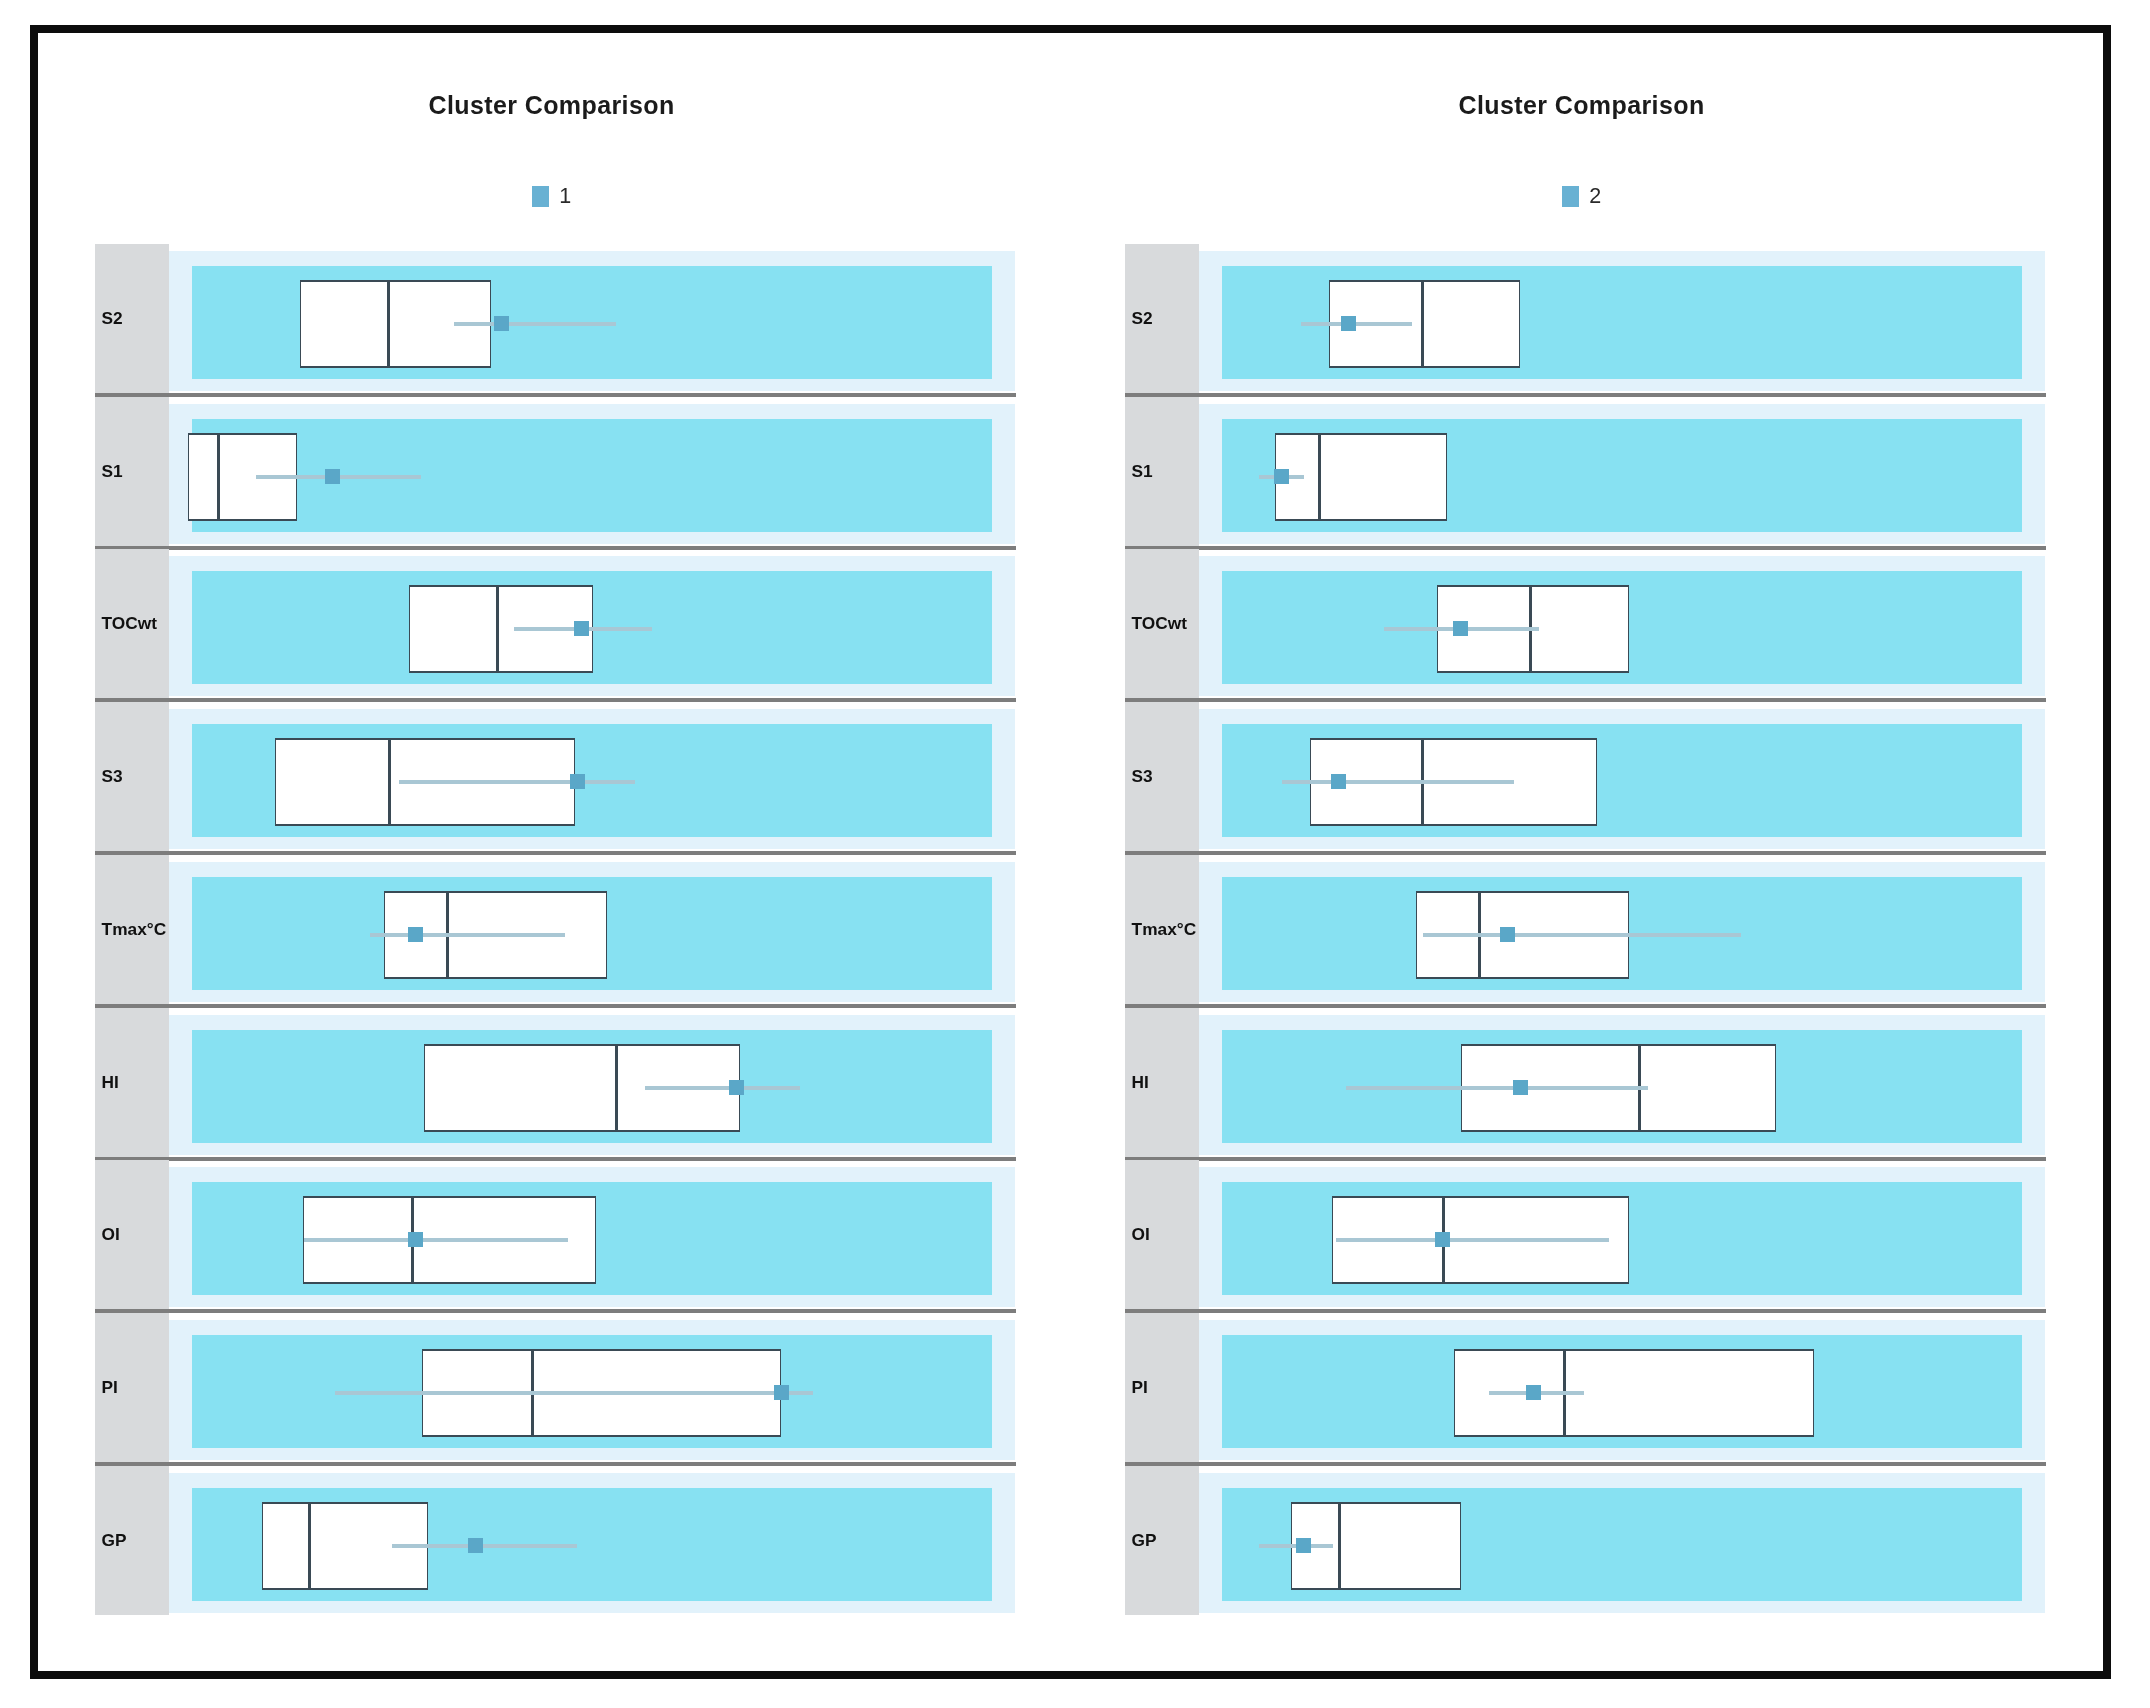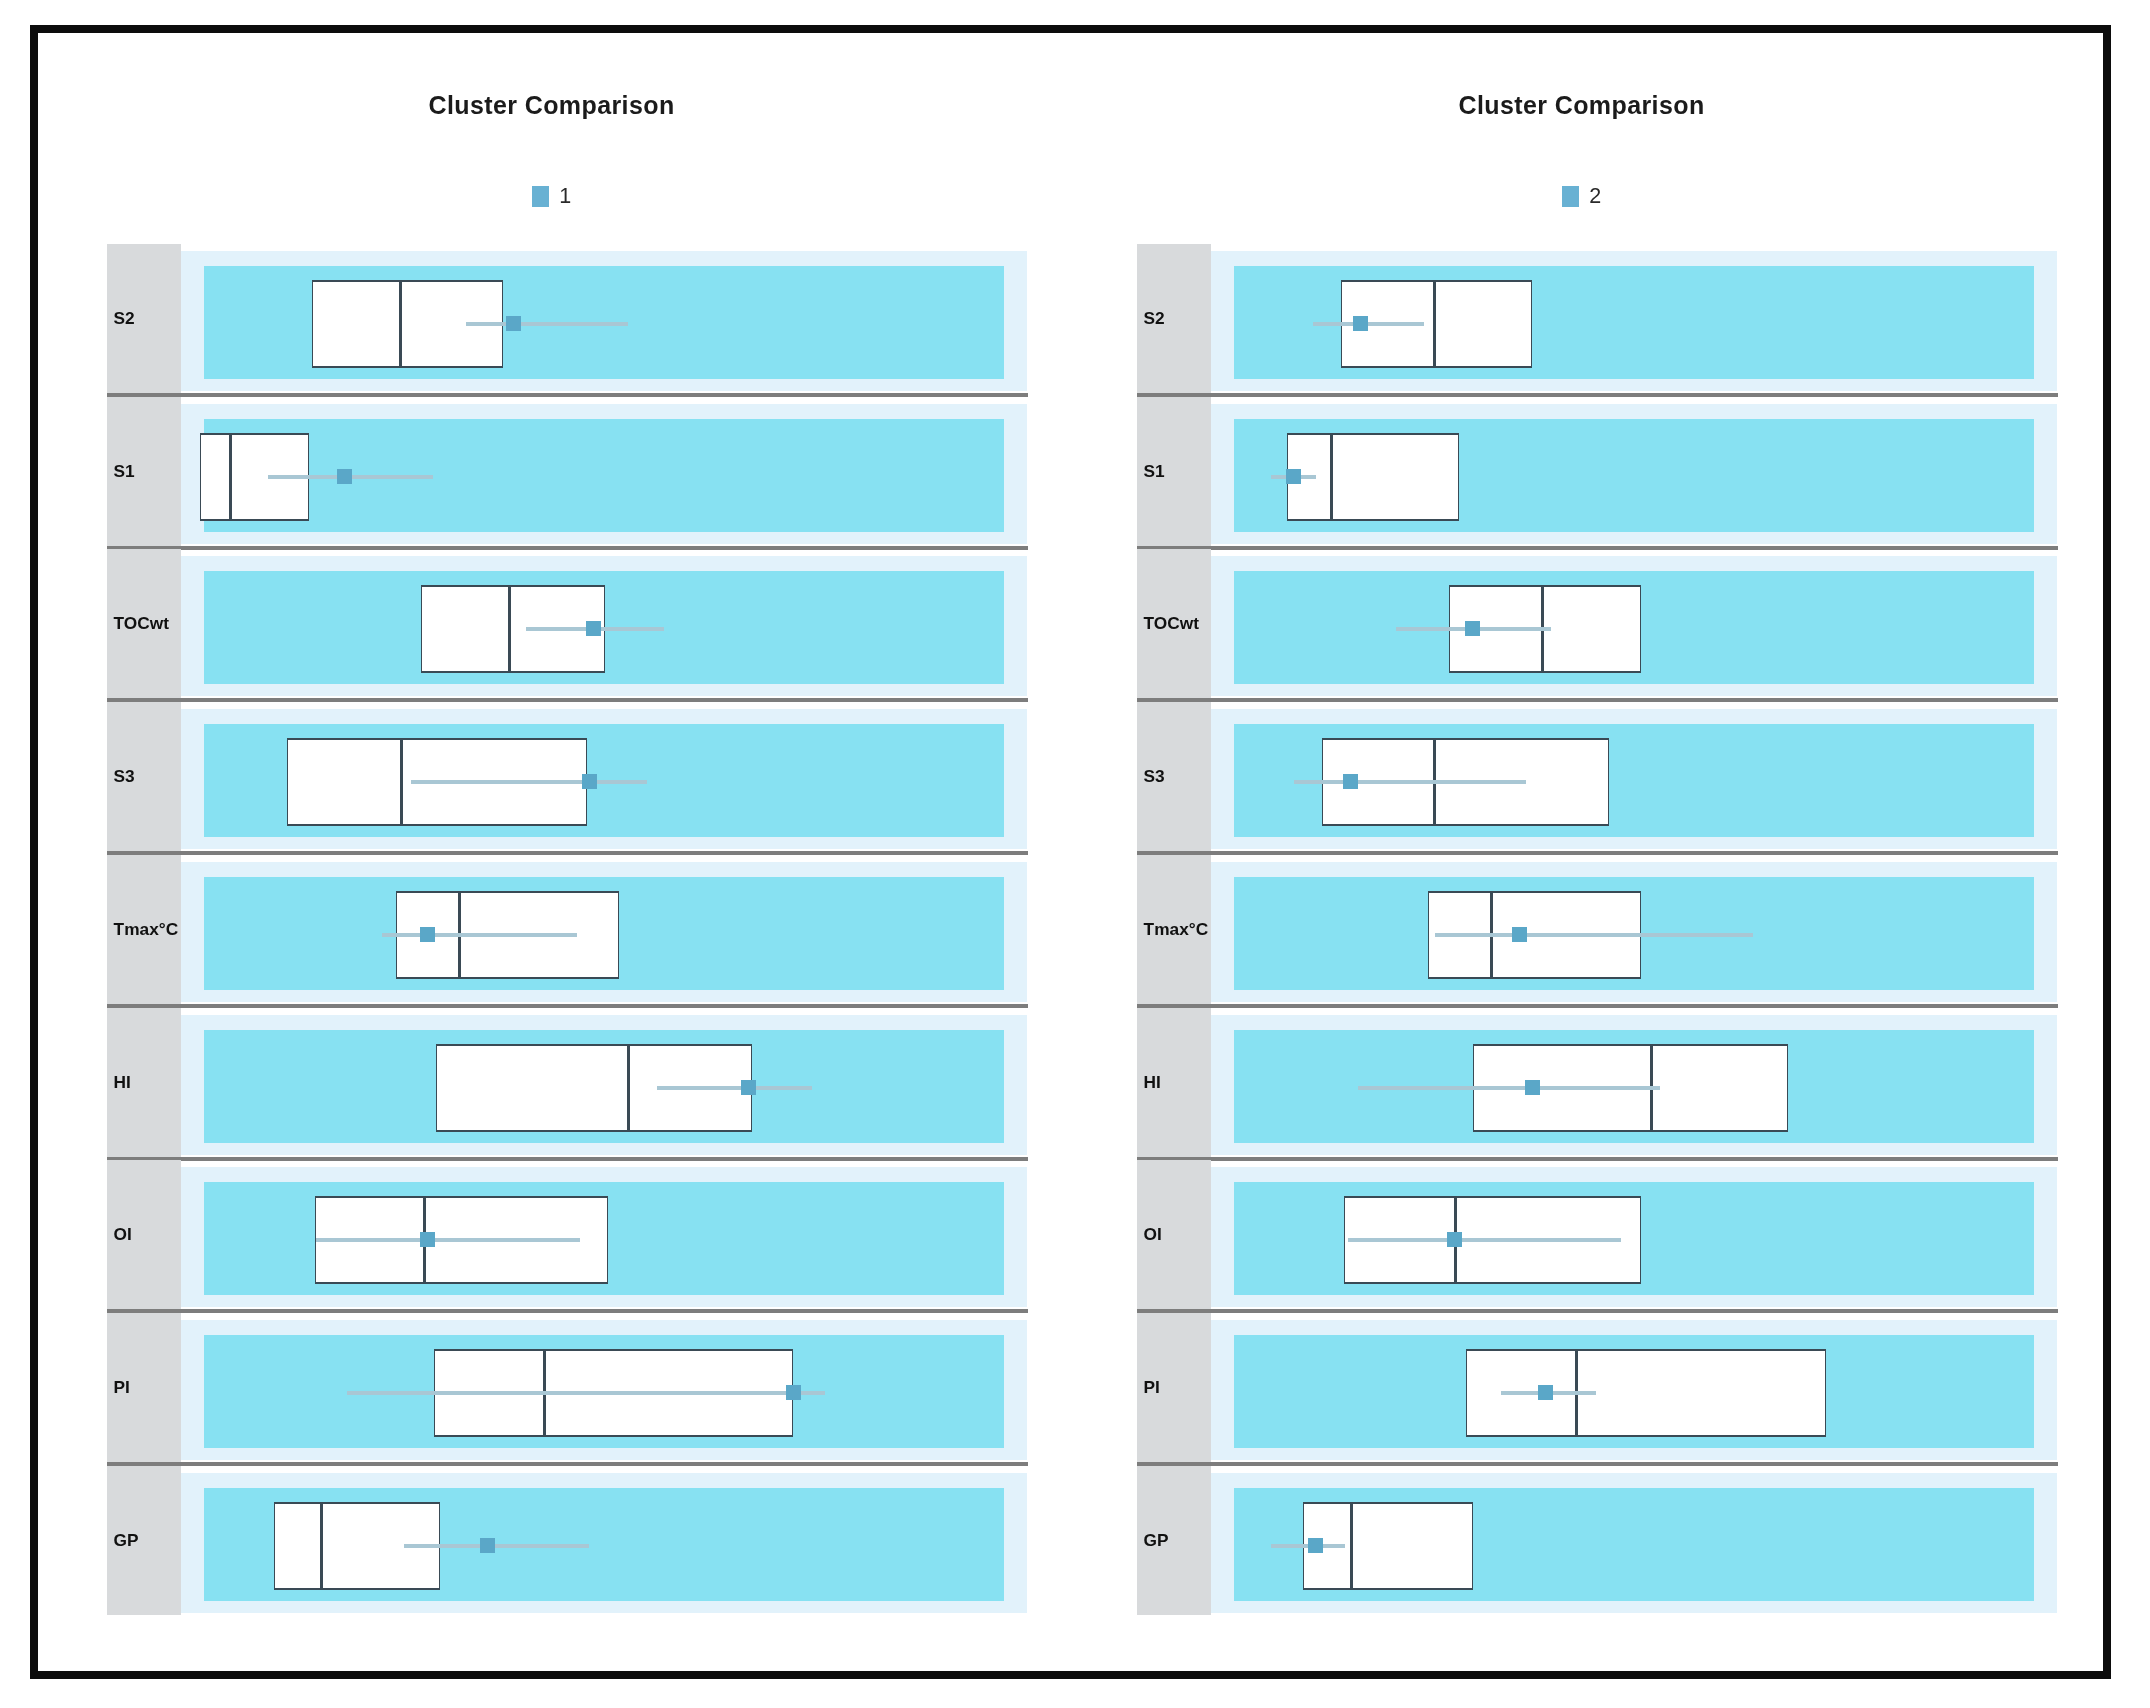--- a/index.html
+++ b/index.html
@@ -16,21 +16,21 @@
     position:absolute;top:25px;left:0;width:100%;text-align:center;
     font-size:25px;font-weight:bold;color:#1b1b1b;letter-spacing:0.4px;
   }
   .legend{
     position:absolute;top:118px;left:0;width:100%;
     display:flex;align-items:center;justify-content:center;gap:10px;
   }
   .legend-swatch{width:17.3px;height:20.6px;}
   .legend-text{font-size:21.5px;color:#2a2a2a;}
   .rows{position:absolute;left:0;top:178px;width:921px;}
-  .row{position:absolute;left:16px;width:921px;height:153px;}
+  .row{position:absolute;left:4px;width:921px;height:153px;}
   .row-label-cell{
     position:absolute;left:0;top:0;width:74px;height:149px;
     display:flex;align-items:center;
     font-size:17.3px;font-weight:bold;color:#111111;
     padding-left:6.6px;box-sizing:border-box;
   }
   .pale-band{position:absolute;top:6.6px;height:140px;}
   .cyan-band{position:absolute;top:21.5px;height:113px;}
   .whisker{position:absolute;top:78px;height:4.1px;z-index:3;}
   .bp-box{position:absolute;top:36px;height:88px;background:#ffffff;box-sizing:border-box;z-index:2;}

